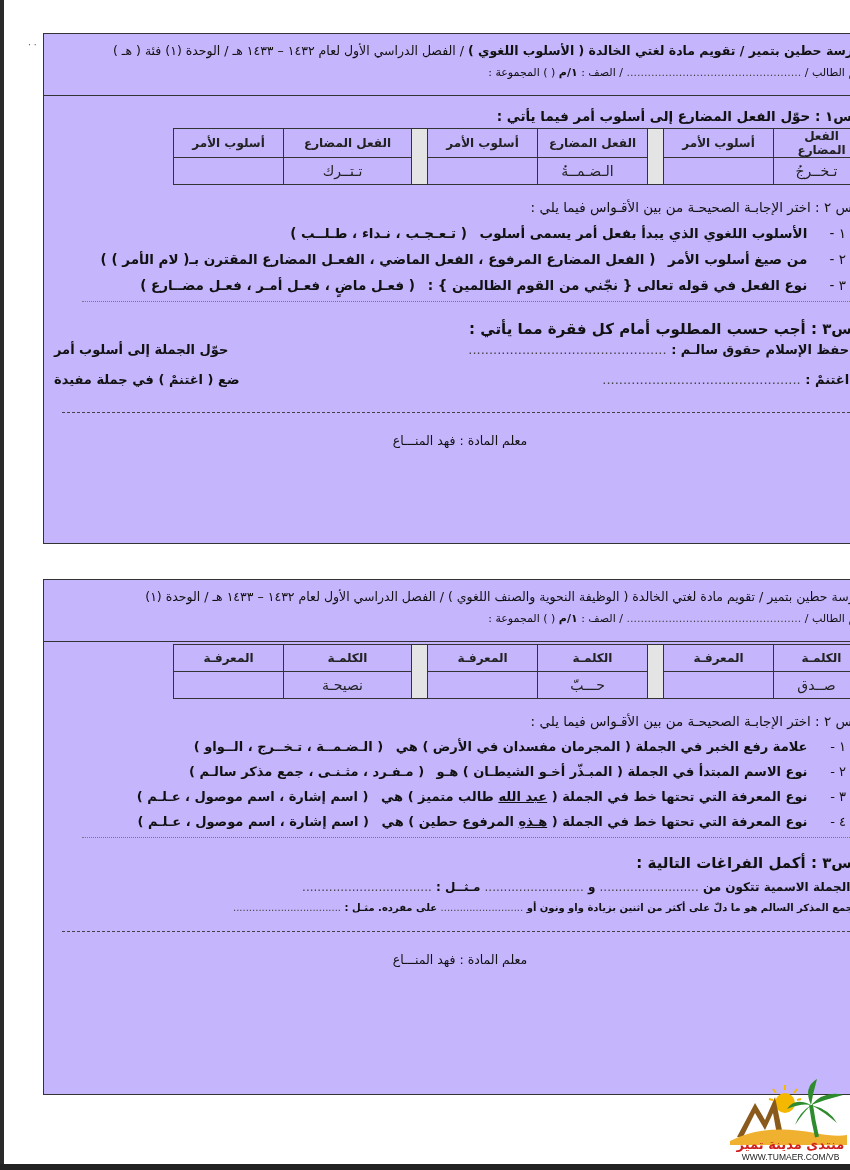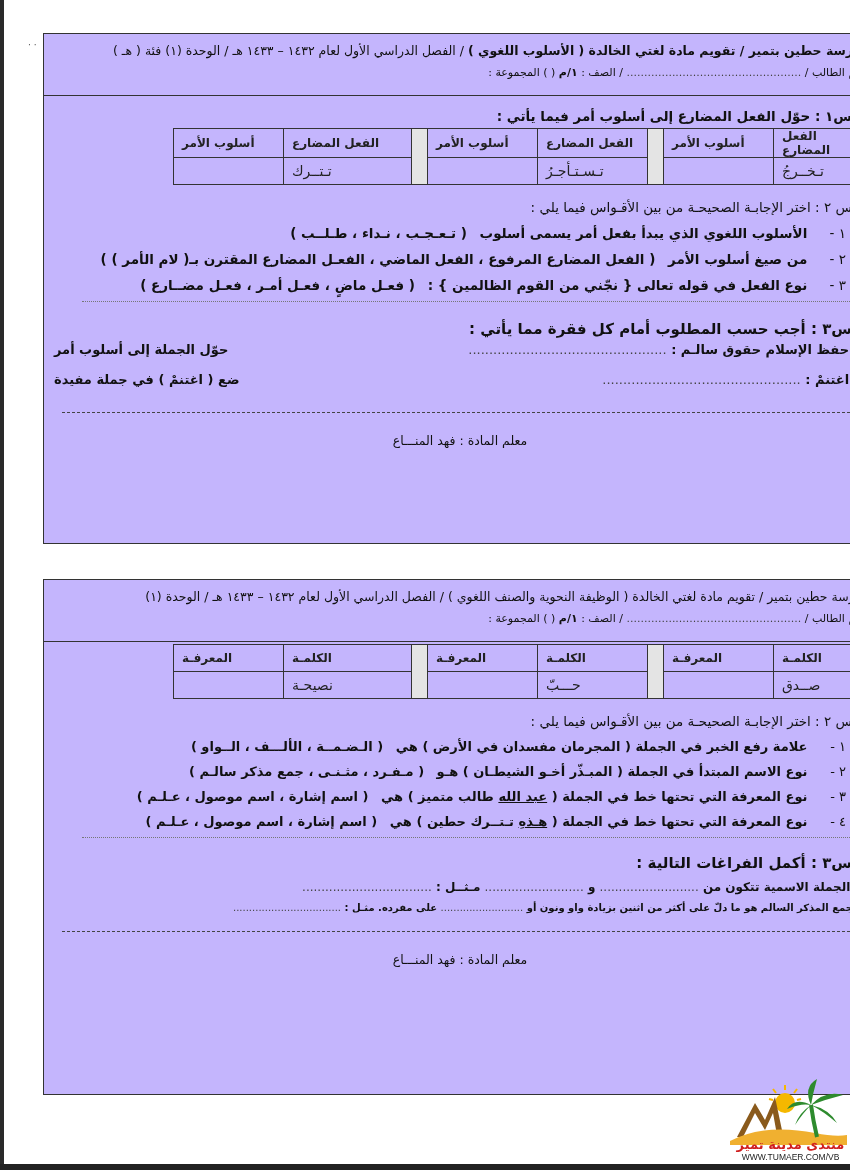--- a/index.html
+++ b/index.html
@@ -43,21 +43,21 @@
     table.conv {
       border-collapse: collapse;
       margin-right: 6px;
       margin-top: 2px;
       font-size: 12px;
     }
     table.conv td {
       border: 1px solid #333;
       height: 27px;
       padding: 0 8px;
-      text-align: left;
+      text-align: center;
       font-weight: bold;
       color: #222;
     }
     table.conv td.h { font-weight: bold; }
     table.conv td.val { font-weight: normal; font-size: 14px; padding-right: 18px; }
     table.conv td.sep { width: 16px; padding: 0; background: #e4e4e4; border-top: 1px solid #333; border-bottom: 1px solid #333; }
 
     .mc-item {
       font-size: 13.5px; font-weight: bold; margin: 10px 30px 0 12px; white-space: nowrap;
     }
@@ -124,21 +124,21 @@
       <td class="sep" rowspan="2"></td>
       <td class="h" style="width:110px">الفعل المضارع</td>
       <td class="h" style="width:110px">أسلوب الأمر</td>
       <td class="sep" rowspan="2"></td>
       <td class="h" style="width:128px">الفعل المضارع</td>
       <td class="h" style="width:110px">أسلوب الأمر</td>
     </tr>
     <tr>
       <td class="val">تـخــرجُ</td>
       <td class="val"></td>
-      <td class="val">تـسـتـأجـرُ</td>
+      <td class="val">الـضـمــةُ</td>
       <td class="val"></td>
       <td class="val">تـتــرك</td>
       <td class="val"></td>
     </tr>
   </tbody>
     </table>
 
   <div class="q-title normal" style="margin-top:14px">س ٢ : اختر الإجابـة الصحيحـة من بين الأقـواس فيما يلي :</div>
   <div class="mc-item">
     <span class="num">١ -</span>
@@ -209,39 +209,39 @@
       <td class="val">نصيحـة</td>
       <td class="val"></td>
     </tr>
   </tbody>
     </table>
 
   <div class="q-title normal" style="margin-top:14px">س ٢ : اختر الإجابـة الصحيحـة من بين الأقـواس فيما يلي :</div>
   <div class="mc-item" style="font-size:13px">
     <span class="num">١ -</span>
     <span>علامة رفع الخبر في الجملة ( المجرمان مفسدان في الأرض ) هي</span>
-    <span class="choices">( الـضـمــة ، الألـــف ، الــواو )</span>
+    <span class="choices">( الـضـمــة ، تـخــرج ، الــواو )</span>
   </div>
   <div class="mc-item" style="font-size:13px">
     <span class="num">٢ -</span>
     <span>نوع الاسم المبتدأ في الجملة ( المبـذّر أخـو الشيطـان ) هـو</span>
     <span class="choices">( مـفـرد ، مثـنـى ، جمع مذكر سالـم )</span>
   </div>
   <div class="mc-item" style="font-size:13px">
     <span class="num">٣ -</span>
     <span>نوع المعرفة التي تحتها خط في الجملة (</span>
     <u>عبد الله</u>
     <span>طالب متميز ) هي</span>
     <span class="choices">( اسم إشارة ، اسم موصول ، عـلـم )</span>
   </div>
   <div class="mc-item" style="font-size:13px">
     <span class="num">٤ -</span>
     <span>نوع المعرفة التي تحتها خط في الجملة (</span>
     <u>هـذهِ</u>
-    <span>تـتــرك حطين ) هي</span>
+    <span>المرفوع حطين ) هي</span>
     <span class="choices">( اسم إشارة ، اسم موصول ، عـلـم )</span>
   </div>
 
   <div class="dotted-line"></div>
 
   <div class="q-title large" style="margin-top:16px">س٣ : أكمل الفراغات التالية :</div>
   <div class="fill-row">
     <span>١ـ الجملة الاسمية تتكون من</span>
     <span class="dots">..........................</span>
     <span>و</span>

